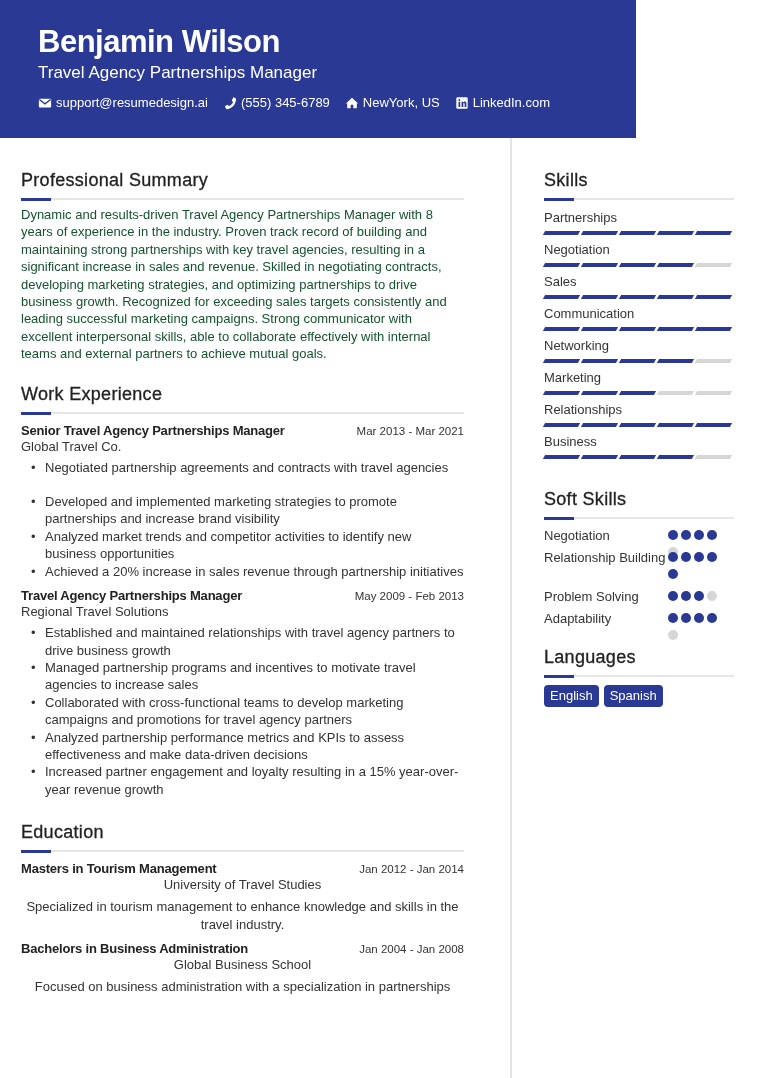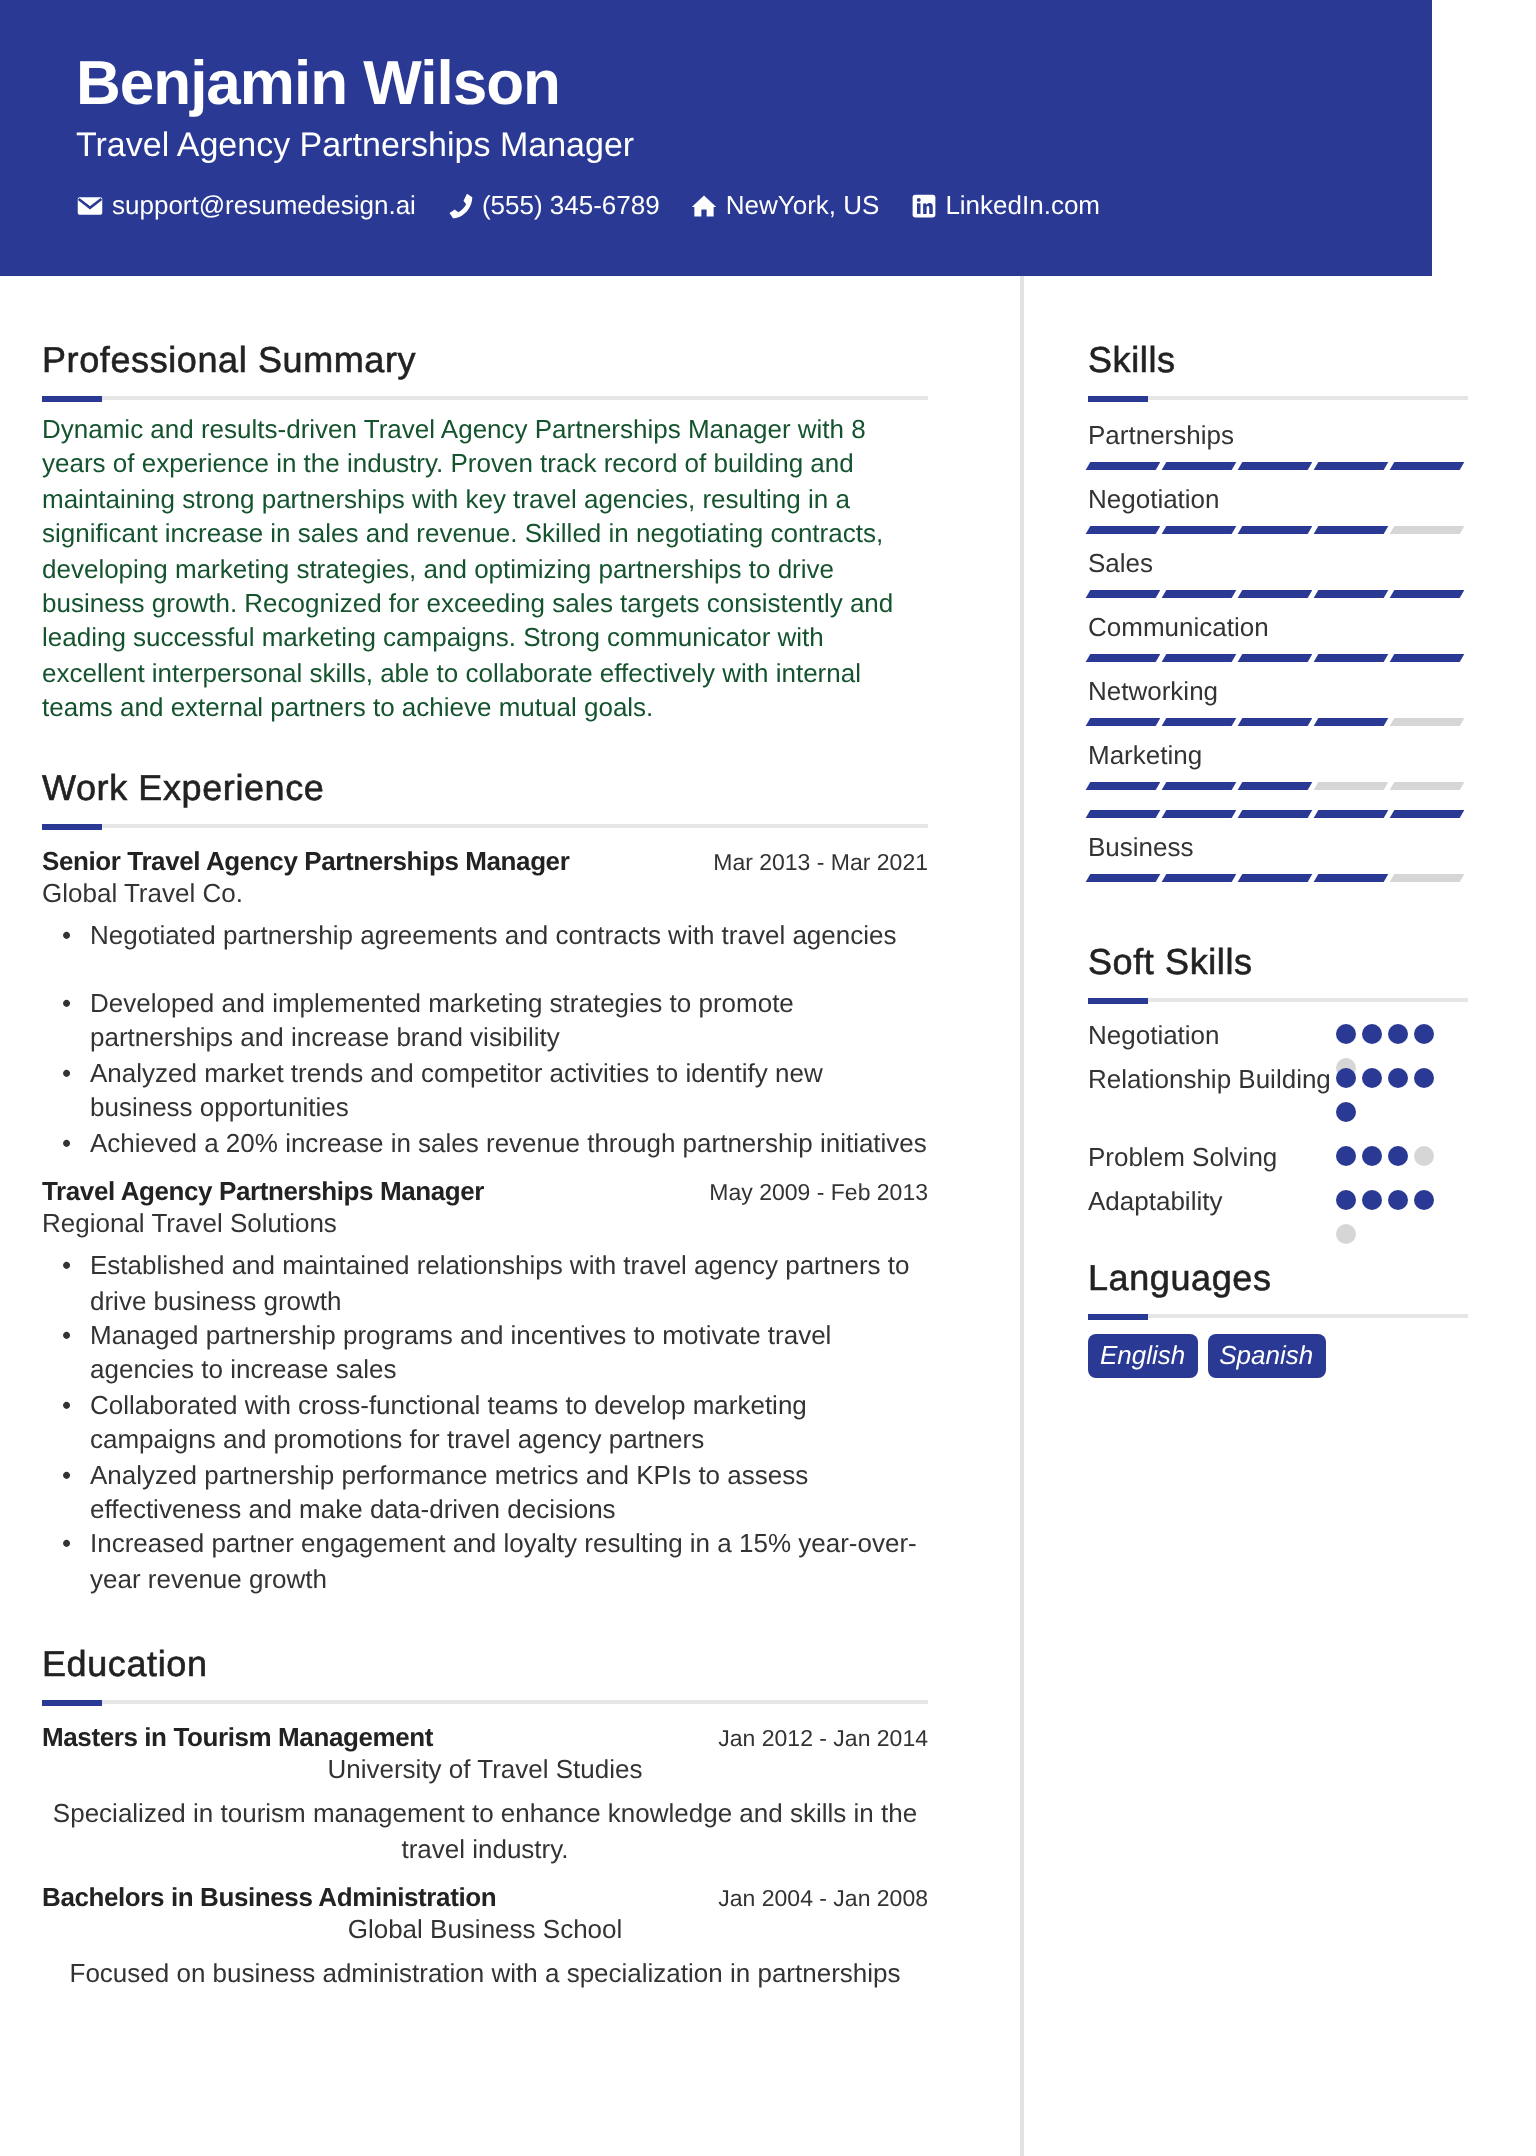--- a/index.html
+++ b/index.html
@@ -1,19 +1,19 @@
 <!DOCTYPE html>
 <html><head>
   <meta charset="utf-8">
   <style>
     * { box-sizing: border-box; margin: 0; padding: 0; }
     html, body { width: 768px; height: 1078px; overflow: hidden; background: #ffffff; }
     body { font-family: "Liberation Sans", sans-serif; color: #333333; position: relative; }
 
-    .header { position: absolute; left: 0; top: 0; width: 716px; height: 138px; background: #2a3993; color: #ffffff; }
+    .header { position: absolute; left: 0; top: 0; width: 636px; height: 138px; background: #2a3993; color: #ffffff; }
     .name { position: absolute; left: 38px; top: 24px; font-size: 31px; font-weight: bold; letter-spacing: -0.5px; }
     .jobtitle { position: absolute; left: 38px; top: 63px; font-size: 17px; }
     .contacts { position: absolute; left: 38px; top: 95px; display: flex; font-size: 13px; }
     .contact { display: flex; align-items: center; margin-right: 15px; }
     .contact .ico { display: inline-block; width: 14px; height: 14px; margin-right: 4px; }
     .contact .ico svg { width: 14px; height: 14px; display: block; }
 
     .divider { position: absolute; left: 510px; top: 138px; width: 2px; height: 940px; background: #e3e3e3; }
 
     .left { position: absolute; left: 21px; top: 170px; width: 443px; }
@@ -43,21 +43,21 @@
     .skill-bar { display: flex; gap: 3px; height: 14px; padding-top: 4px; }
     .seg { width: 35px; height: 4px; background: #d6d6d6; transform: skewX(-30deg); }
     .seg.on { background: #2a3993; }
 
     .soft-row { display: flex; position: relative; }
     .soft-name { width: 124px; font-size: 13px; line-height: 17.5px; color: #333; }
     .dots { width: 52px; display: flex; flex-wrap: wrap; align-content: flex-start; padding-top: 3px; }
     .dot { width: 10px; height: 10px; border-radius: 50%; background: #d6d6d6; margin-right: 3px; margin-bottom: 7px; }
     .dot.on { background: #2a3993; }
 
-    .langs { display: flex; gap: 5px; margin-top: 4px; font-style: italic; }
+    .langs { display: flex; gap: 5px; margin-top: 4px; }
     .lang { background: #2a3993; color: #fff; font-size: 13px; padding: 3px 6px 4px 6px; border-radius: 4px; }
   </style>
 </head>
 <body>
 
 <div class="header">
   <div class="name">Benjamin Wilson</div>
   <div class="jobtitle">Travel Agency Partnerships Manager</div>
   <div class="contacts">
     <div class="contact">
@@ -225,20 +225,21 @@
           <div class="skill-name">Marketing</div>
           <div class="skill-bar">
             <span class="seg on"></span>
             <span class="seg on"></span>
             <span class="seg on"></span>
             <span class="seg"></span>
             <span class="seg"></span>
           </div>
         </div>
         <div class="skill">
+          <div class="skill-name">Relationships</div>
           <div class="skill-bar">
             <span class="seg on"></span>
             <span class="seg on"></span>
             <span class="seg on"></span>
             <span class="seg on"></span>
             <span class="seg on"></span>
           </div>
         </div>
         <div class="skill">
           <div class="skill-name">Business</div>

